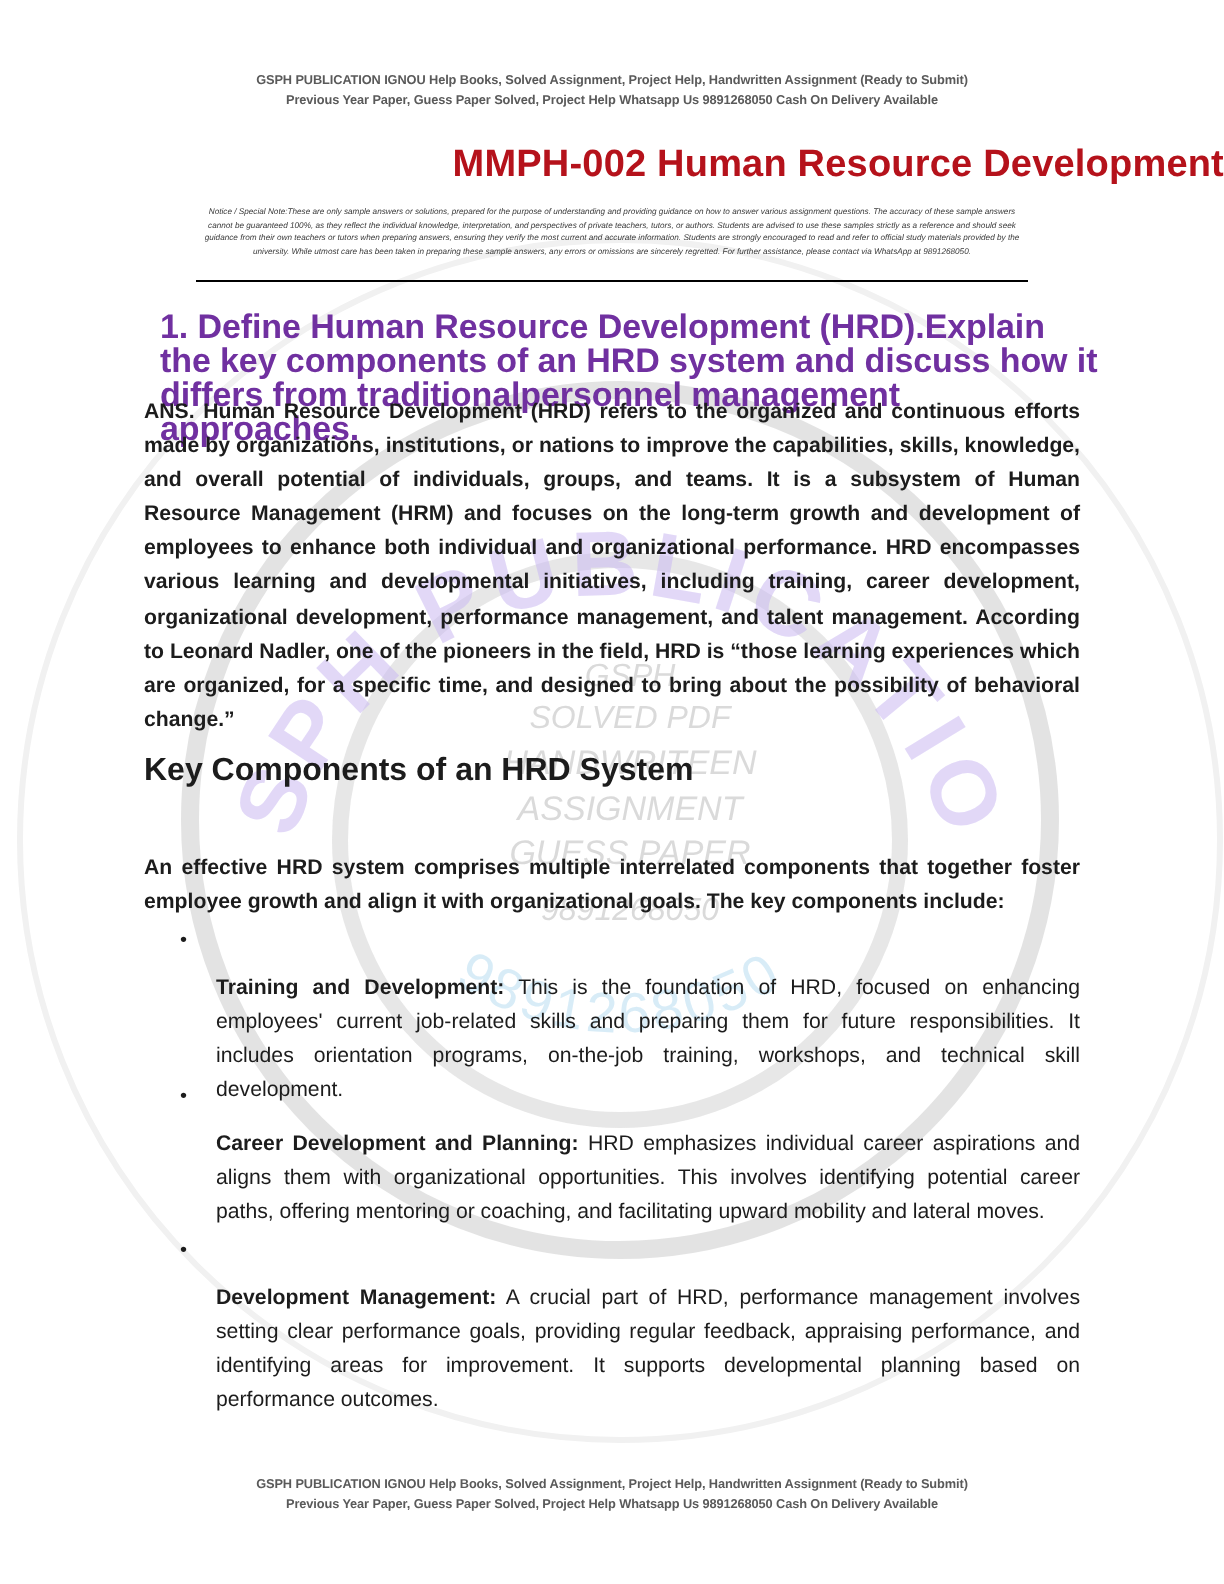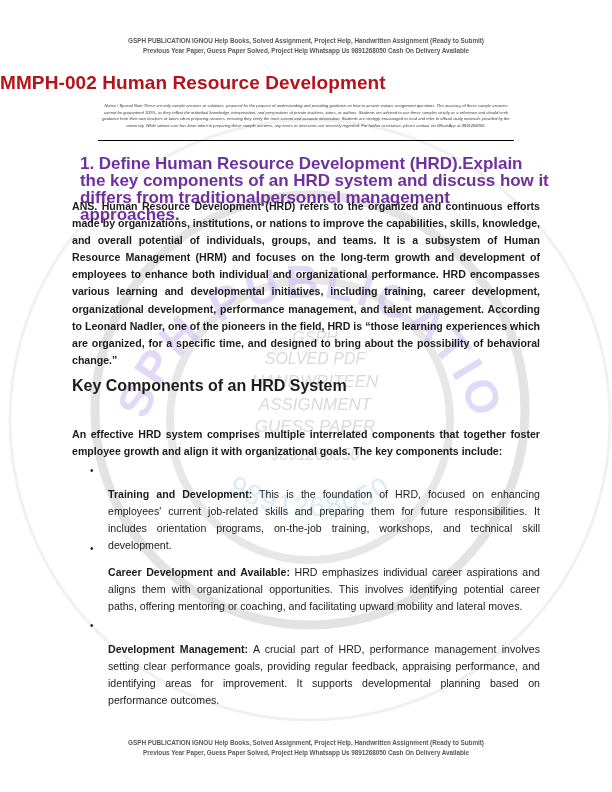--- a/index.html
+++ b/index.html
@@ -44,21 +44,21 @@
       font-weight: bold;
       color: #5a5a5a;
       line-height: 10px;
       letter-spacing: -0.05px;
     }
     .title {
       position: absolute;
       left: 0;
       top: 72px;
       width: 612px;
-      text-align: left;
+      text-align: right;
       font-size: 19px;
       font-weight: bold;
       color: #b5121b;
       letter-spacing: 0.1px;
     }
     .notice {
       position: absolute;
       left: 98px;
       top: 103px;
       width: 416px;
@@ -175,21 +175,21 @@
 
     <div class="para" style="top:402px;margin-top:24px;">An effective HRD system comprises multiple interrelated components that together foster employee growth and align it with organizational goals. The key components include:</div>
 
     <div class="bullet-item" style="top:462px;">
       <span class="bullet-dot">•</span>
       <div class="bullet-text"><span class="bullet-label">Training and Development:</span><span> This is the foundation of HRD, focused on enhancing employees' current job-related skills and preparing them for future responsibilities. It includes orientation programs, on-the-job training, workshops, and technical skill development.</span></div>
     </div>
 
     <div class="bullet-item" style="top:540px;">
       <span class="bullet-dot">•</span>
-      <div class="bullet-text"><span class="bullet-label">Career Development and Available:</span><span> HRD emphasizes individual career aspirations and aligns them with organizational opportunities. This involves identifying potential career paths, offering mentoring or coaching, and facilitating upward mobility and lateral moves.</span></div>
+      <div class="bullet-text"><span class="bullet-label">Career Development and Planning:</span><span> HRD emphasizes individual career aspirations and aligns them with organizational opportunities. This involves identifying potential career paths, offering mentoring or coaching, and facilitating upward mobility and lateral moves.</span></div>
     </div>
 
     <div class="bullet-item" style="top:617px;">
       <span class="bullet-dot">•</span>
       <div class="bullet-text"><span class="bullet-label">Development Management:</span><span> A crucial part of HRD, performance management involves setting clear performance goals, providing regular feedback, appraising performance, and identifying areas for improvement. It supports developmental planning based on performance outcomes.</span></div>
     </div>
 
     <div class="footer-line" style="top:738px;">GSPH PUBLICATION IGNOU Help Books, Solved Assignment, Project Help, Handwritten Assignment (Ready to Submit)</div>
     <div class="footer-line" style="top:748px;">Previous Year Paper, Guess Paper Solved, Project Help Whatsapp Us 9891268050 Cash On Delivery Available</div>
   </div>

